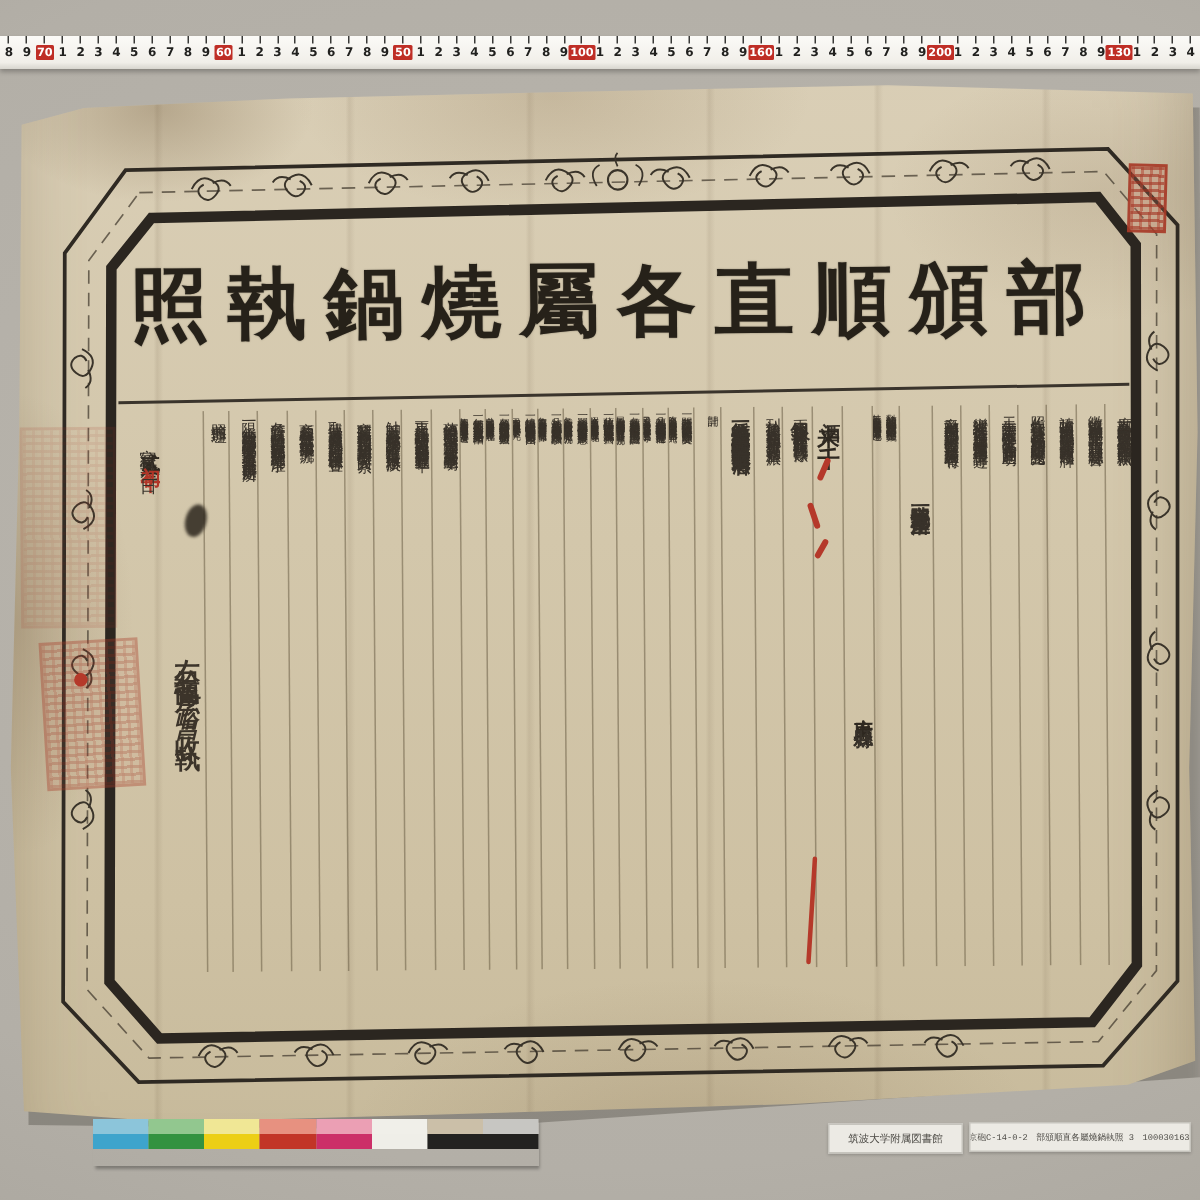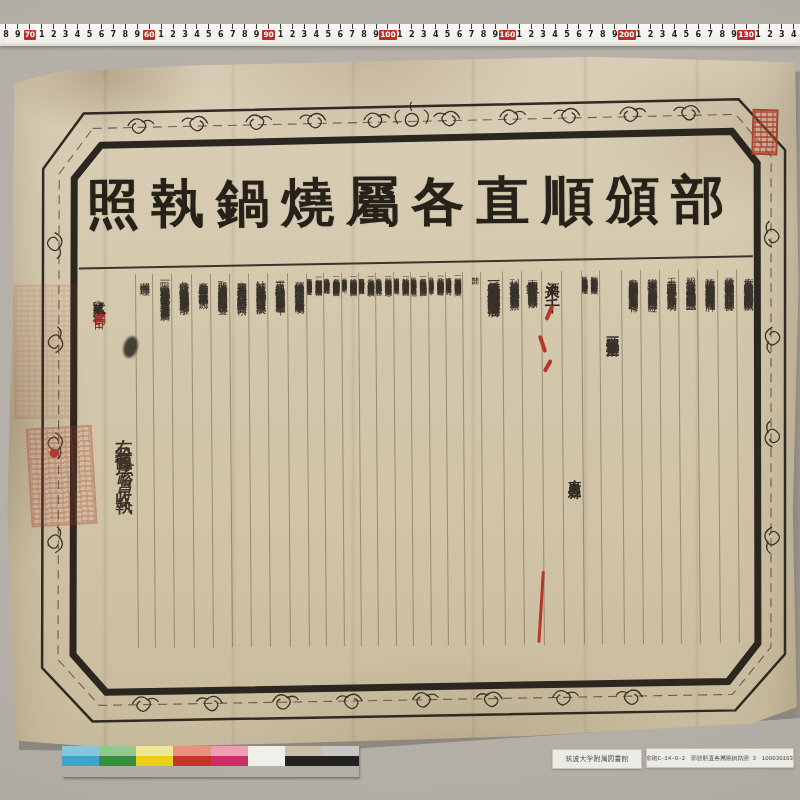--- a/index.html
+++ b/index.html
@@ -210,21 +210,21 @@
       <span class="rcell" data-t="8">
       <i class="tick"></i>
       <b class="rlabel">8</b>
     </span>
       <span class="rcell" data-t="9">
       <i class="tick"></i>
       <b class="rlabel">9</b>
     </span>
       <span class="rcell" data-t="90" data-m="1">
       <i class="tick"></i>
-      <b class="rlabel">90</b>
+      <b class="rlabel">50</b>
     </span>
       <span class="rcell" data-t="1">
       <i class="tick"></i>
       <b class="rlabel">1</b>
     </span>
       <span class="rcell" data-t="2">
       <i class="tick"></i>
       <b class="rlabel">2</b>
     </span>
       <span class="rcell" data-t="3">

